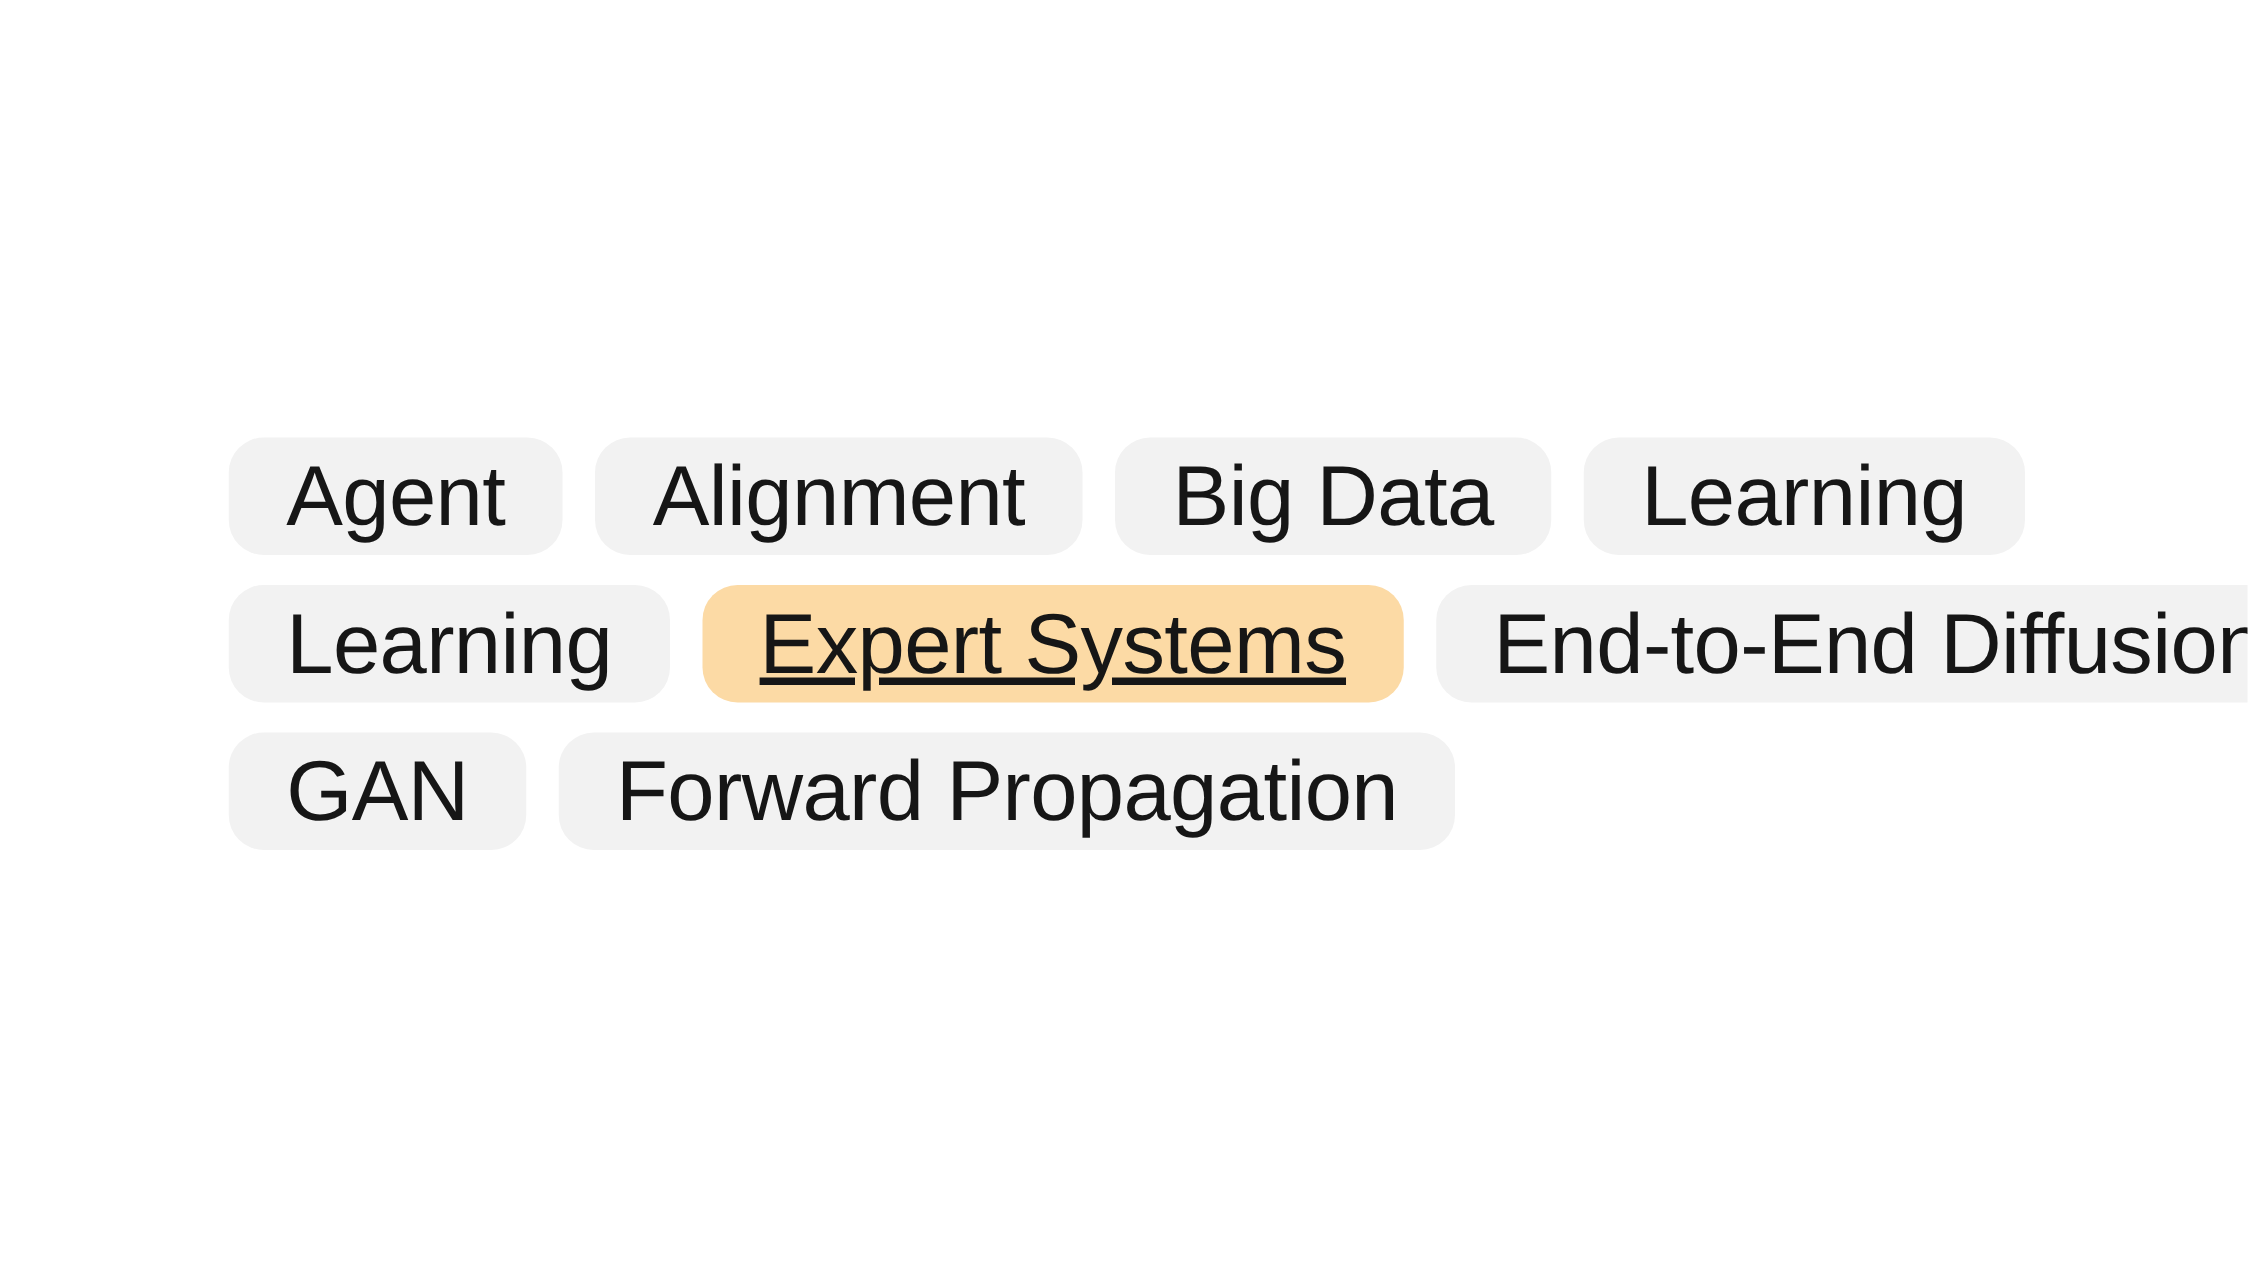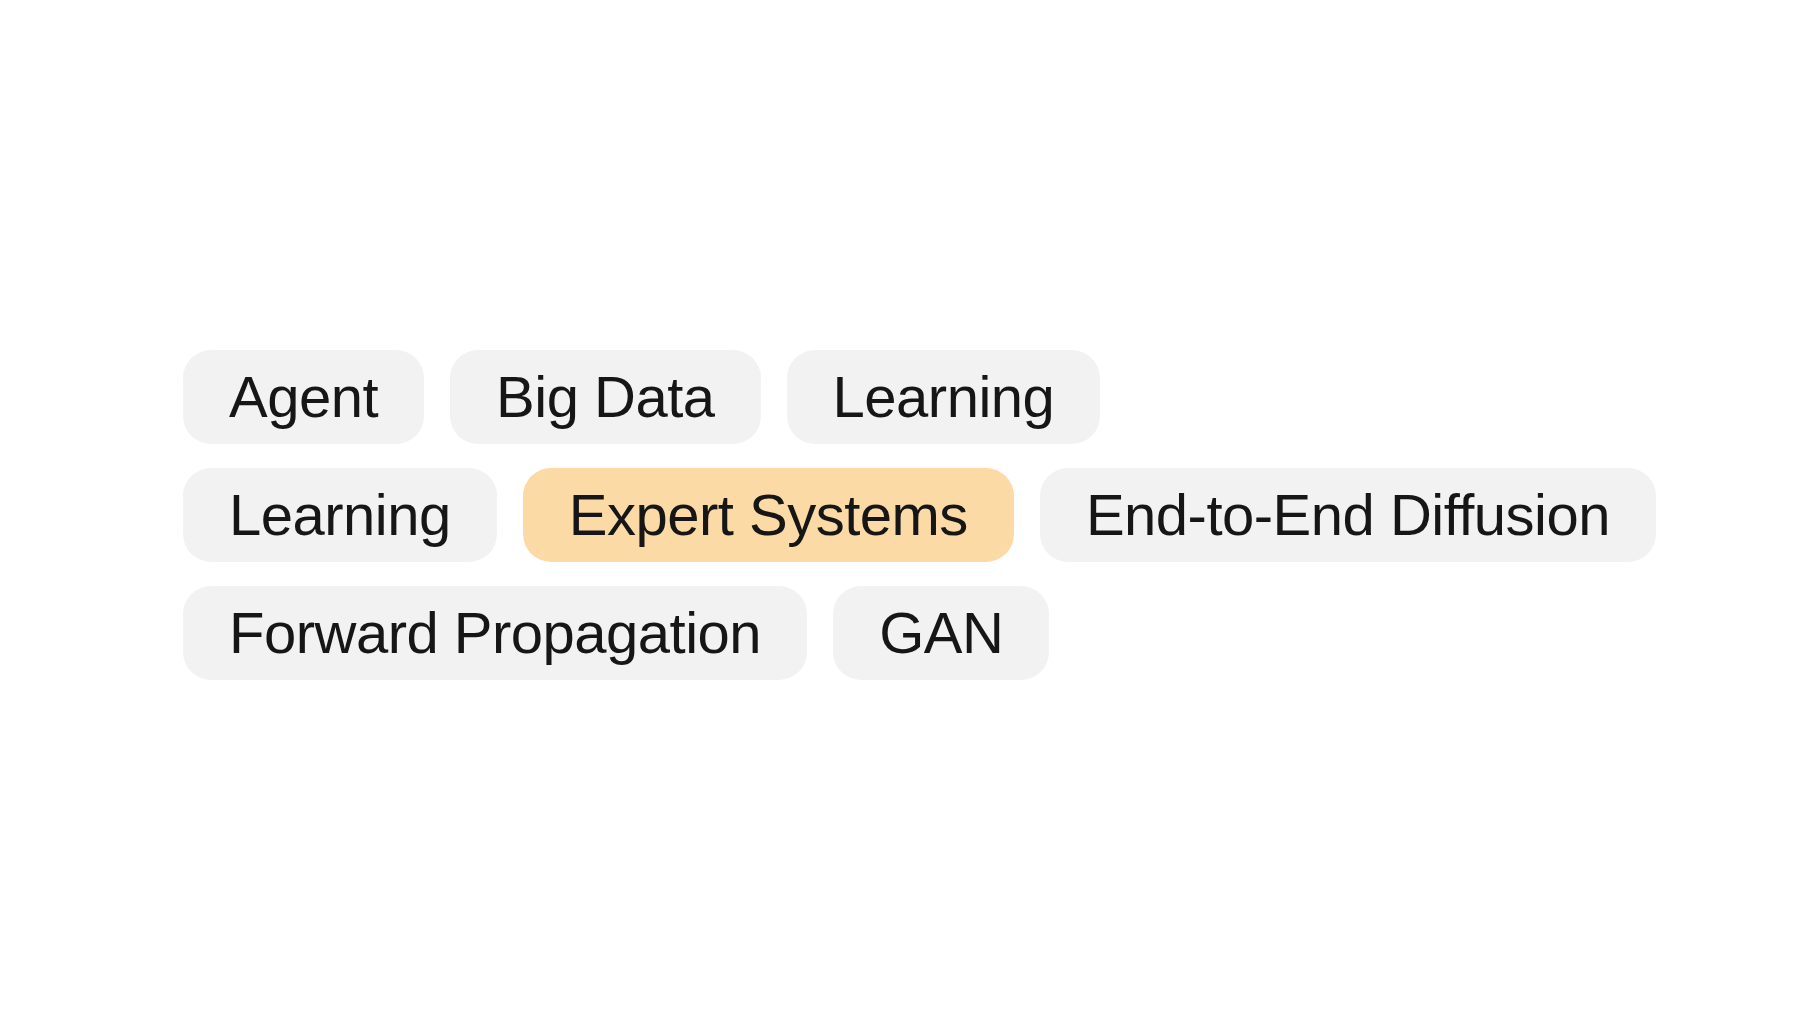--- a/index.html
+++ b/index.html
@@ -33,44 +33,46 @@
     display: inline-flex;
     align-items: center;
     justify-content: center;
     height: 94px;
     padding: 0 46px;
     border: none;
     border-radius: 28px;
     background: var(--pill-bg, #f2f2f2);
     color: var(--pill-text, #161616);
     font-family: "Liberation Sans", "DejaVu Sans", sans-serif;
-    font-size: 58px;
+    font-size: 68px;
     font-weight: 400;
     letter-spacing: -0.5px;
     line-height: 1;
     white-space: nowrap;
     cursor: pointer;
   }
   .pill.selected {
     background: var(--pill-bg-selected, #fcdaa5);
+    text-decoration: underline;
   }
 </style>
 </head>
 <body>
 
 <main class="canvas">
   <div class="tag-cloud" id="tag-cloud">
       <div class="tag-row">
         <button type="button" class="pill">Agent</button>
+        <button type="button" class="pill">Alignment</button>
         <button type="button" class="pill">Big Data</button>
         <button type="button" class="pill">Learning</button>
       </div>
       <div class="tag-row">
         <button type="button" class="pill">Learning</button>
         <button type="button" class="pill selected">Expert Systems</button>
         <button type="button" class="pill">End-to-End Diffusion</button>
       </div>
       <div class="tag-row">
+        <button type="button" class="pill">GAN</button>
         <button type="button" class="pill">Forward Propagation</button>
-        <button type="button" class="pill">GAN</button>
       </div>
     </div>
 </main>
 
 </body></html>

